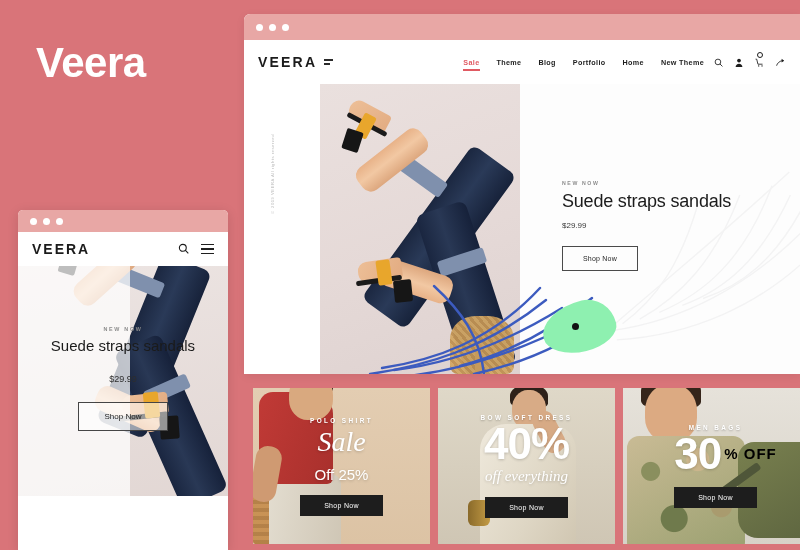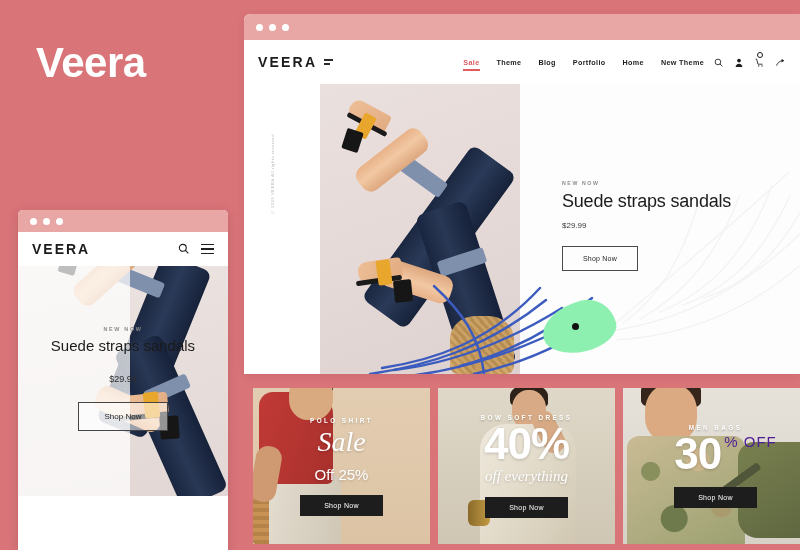--- a/index.html
+++ b/index.html
@@ -313,22 +313,22 @@
     font-size: 44px; font-weight: 700; color: #ffffff;
     line-height: .95; letter-spacing: -1px;
     text-shadow: 0 1px 3px rgba(0,0,0,.2);
   }
   .p-italic {
     font-family: "Liberation Serif", serif;
     font-style: italic; font-size: 15px; color: #fff;
     margin-top: 1px;
     text-shadow: 0 1px 3px rgba(0,0,0,.22);
   }
-  .p-row { display: flex; align-items: flex-start; gap: 3px; margin-left: 20px; }
-  .p-off { font-size: 15px; font-weight: 400; color: #4c1d95; letter-spacing: 1px; }
+  .p-row { display: flex; align-items: center; gap: 3px; margin-left: 20px; }
+  .p-off { font-size: 15px; font-weight: 700; color: #000000; letter-spacing: 1px; }
   .p-btn {
     margin-top: 10px;
     background: #1d1d1d;
     color: #ffffff;
     font-size: 7px;
     padding: 7px 24px;
     letter-spacing: .3px;
   }
 
   

